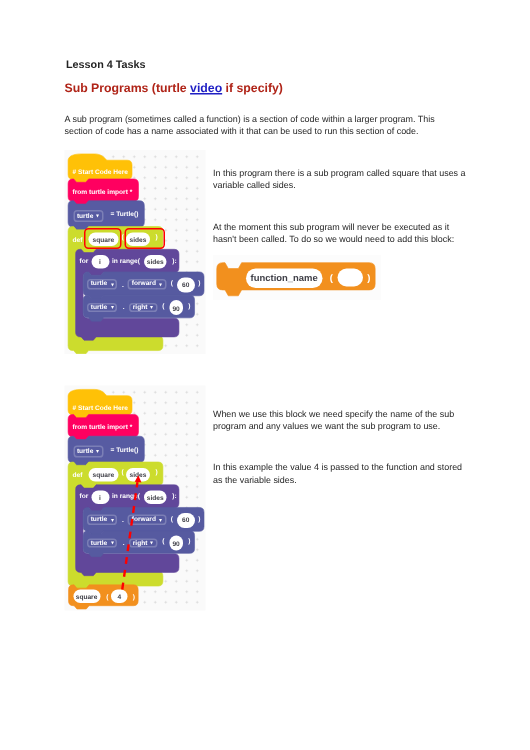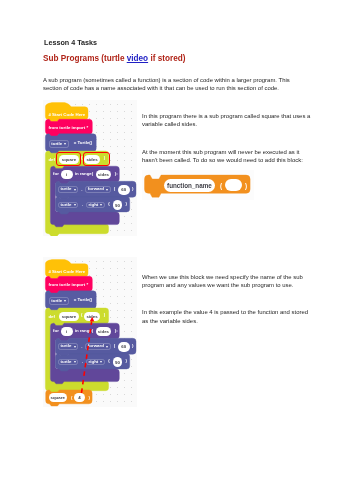--- a/index.html
+++ b/index.html
@@ -24,21 +24,21 @@
   .big{font-size:6.3px !important;}
   .canvas-plain{background:#fcfcfc;background-image:none;}
   .caret{width:0;height:0;border-left:1.8px solid transparent;border-right:1.8px solid transparent;border-top:2.0px solid #ffffff;margin-left:2.2px;display:inline-block;}
   .ddn span:first-child{line-height:1;}
 </style>
 </head>
 <body>
 
 <div class="page">
   <div class="doc-title">Lesson 4 Tasks</div>
-  <div class="heading"><span>Sub Programs (turtle </span><a class="lnk">video</a><span> if stored)</span></div>
+  <div class="heading"><span>Sub Programs (turtle </span><a class="lnk">video</a><span> if specify)</span></div>
   <div class="para p1">A sub program (sometimes called a function) is a section of code within a larger program. This section of code has a name associated with it that can be used to run this section of code.</div>
 
   <div class="canvas" id="canvas1" style="left:42.8px;top:100.3px;width:94px;height:135.7px;">
     <svg width="94" height="136" viewBox="0 0 94 136" style="position:absolute;left:0;top:0;">
       <path d="M2.4,7.1 C2.4,4.8 4.7,2.6 11.2,2.6 L20.1,2.6 C24.7,2.6 26.7,5.2 28.2,6.8 L41.8,6.8 Q45,6.8 45,10 L45,16.3 Q45,19.5 41.8,19.5 L16.1,19.5 L14.2,21.7 L8,21.7 L6.1,19.5 L5.6,19.5 Q2.4,19.5 2.4,16.3 Z" fill="#FFC107" stroke="#FFC107" stroke-width="0.4"></path>
       <path d="M2.4,22.5 Q2.4,19.3 5.6,19.3 L6.1,19.3 L8,21.5 L14.2,21.5 L16.1,19.3 L46.1,19.3 Q49.3,19.3 49.3,22.5 L49.3,31 Q49.3,34.2 46.1,34.2 L16.1,34.2 L14.2,36.4 L8,36.4 L6.1,34.2 L5.6,34.2 Q2.4,34.2 2.4,31 Z" fill="#FF0060" stroke="#FF0060" stroke-width="0.4"></path>
       <path d="M2.4,37 Q2.4,33.8 5.6,33.8 L6.1,33.8 L8,36 L14.2,36 L16.1,33.8 L50,33.8 Q53.2,33.8 53.2,37 L53.2,48.2 Q53.2,51.4 50,51.4 L16.1,51.4 L14.2,53.6 L8,53.6 L6.1,51.4 L5.6,51.4 Q2.4,51.4 2.4,48.2 Z" fill="#575BA2" stroke="#575BA2" stroke-width="0.4"></path>
       <path d="M2.4,54.2 Q2.4,51 5.6,51 L6.1,51 L8,53.2 L14.2,53.2 L16.1,51 L62.4,51 Q65.6,51 65.6,54.2 L65.6,63.4 Q65.6,66.6 62.4,66.6 L21.1,66.6 L19.2,68.8 L13,68.8 L11.1,66.6 L10.6,66.6 Q7.4,66.6 7.4,69.8 L7.4,120.7 Q7.4,123.9 10.6,123.9 L62.4,123.9 Q65.6,123.9 65.6,127.1 L65.6,130.5 Q65.6,133.7 62.4,133.7 L16.1,133.7 L14.2,135.9 L8,135.9 L6.1,133.7 L5.6,133.7 Q2.4,133.7 2.4,130.5 Z" fill="#CCDC2D" stroke="#CCDC2D" stroke-width="0.4"></path>
       <path d="M7.4,69.4 Q7.4,66.2 10.6,66.2 L11.1,66.2 L13,68.4 L19.2,68.4 L21.1,66.2 L73.1,66.2 Q76.3,66.2 76.3,69.4 L76.3,78.5 Q76.3,81.7 73.1,81.7 L26.1,81.7 L24.2,83.9 L18,83.9 L16.1,81.7 L15.6,81.7 Q12.4,81.7 12.4,84.9 L12.4,108.9 Q12.4,112.1 15.6,112.1 L73.1,112.1 Q76.3,112.1 76.3,115.3 L76.3,121.4 Q76.3,124.6 73.1,124.6 L21.1,124.6 L19.2,126.8 L13,126.8 L11.1,124.6 L10.6,124.6 Q7.4,124.6 7.4,121.4 Z" fill="#61479A" stroke="#61479A" stroke-width="0.4"></path>
       <path d="M12.4,84.5 Q12.4,81.3 15.6,81.3 L16.1,81.3 L18,83.5 L24.2,83.5 L26.1,81.3 L89.8,81.3 Q93,81.3 93,84.5 L93,94 Q93,97.2 89.8,97.2 L26.1,97.2 L24.2,99.4 L18,99.4 L16.1,97.2 L15.6,97.2 Q12.4,97.2 12.4,94 Z" fill="#565AA0" stroke="#565AA0" stroke-width="0.4"></path>

